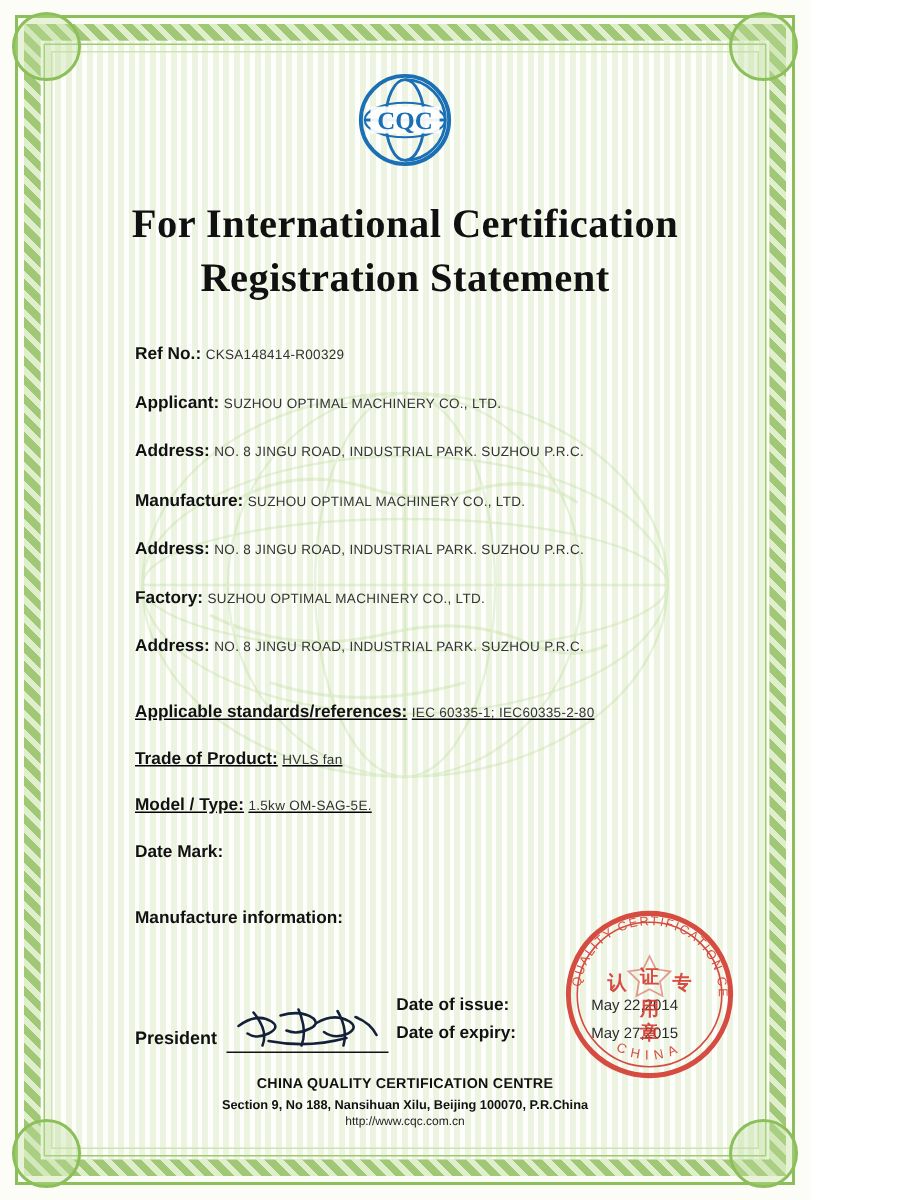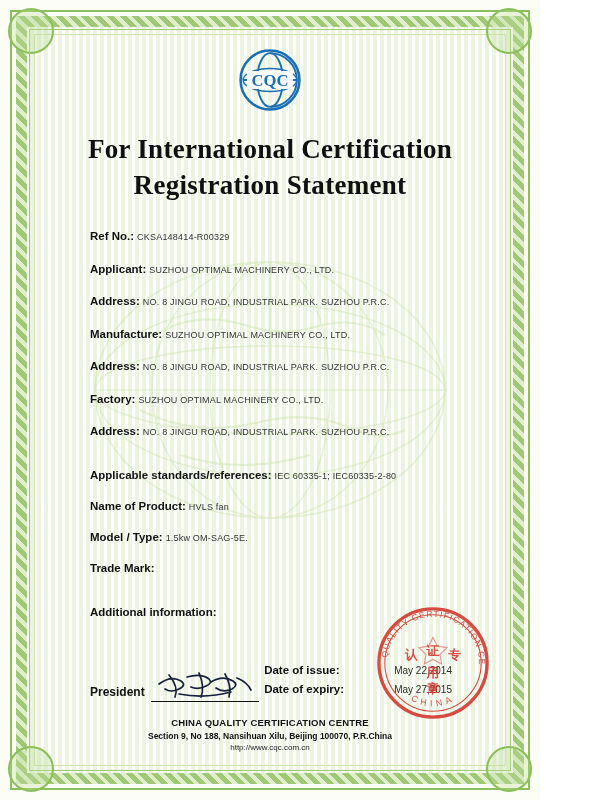--- a/index.html
+++ b/index.html
@@ -149,21 +149,21 @@
     font-size: 11.5px;
     font-weight: bold;
     color: #111111;
   }
   .field-value {
     font-size: 9px;
     color: #333333;
     letter-spacing: 0.2px;
     margin-left: 3px;
   }
-  .field.tight { margin-bottom: 11px; }
+  .field.tight { margin-bottom: 11px; text-decoration: underline; }
   .field.gap-after { margin-bottom: 24px; }
 
   
   .bottom-area {
     position: absolute;
     left: 0;
     right: 0;
     bottom: 58px;
   }
   .sig-row {
@@ -323,30 +323,30 @@
       <div class="field">
         <span class="field-label">Factory:</span><span class="field-value">SUZHOU OPTIMAL MACHINERY CO., LTD.</span>
       </div>
       <div class="field gap-after">
         <span class="field-label">Address:</span><span class="field-value">NO. 8 JINGU ROAD, INDUSTRIAL PARK. SUZHOU P.R.C.</span>
       </div>
       <div class="field tight">
         <span class="field-label">Applicable standards/references:</span><span class="field-value">IEC 60335-1;  IEC60335-2-80</span>
       </div>
       <div class="field tight">
-        <span class="field-label">Name of Product:</span><span class="field-value">HVLS fan</span>
+        <span class="field-label">Trade of Product:</span><span class="field-value">HVLS fan</span>
       </div>
       <div class="field tight">
         <span class="field-label">Model / Type:</span><span class="field-value">1.5kw OM-SAG-5E.</span>
       </div>
       <div class="field gap-after">
-        <span class="field-label">Trade Mark:</span><span class="field-value"></span>
-      </div>
-      <div class="field">
-        <span class="field-label">Additional information:</span><span class="field-value"></span>
+        <span class="field-label">Date Mark:</span><span class="field-value"></span>
+      </div>
+      <div class="field">
+        <span class="field-label">Manufacture information:</span><span class="field-value"></span>
       </div>
     </div>
 
     <div class="bottom-area">
       <div class="sig-row">
         <div class="president-block">
           <span class="president-label">President</span>
           <span class="sig-line">
             <svg class="signature" viewBox="0 0 104 30">
               <g fill="none" stroke="#14203a" stroke-width="1.7" stroke-linecap="round">

